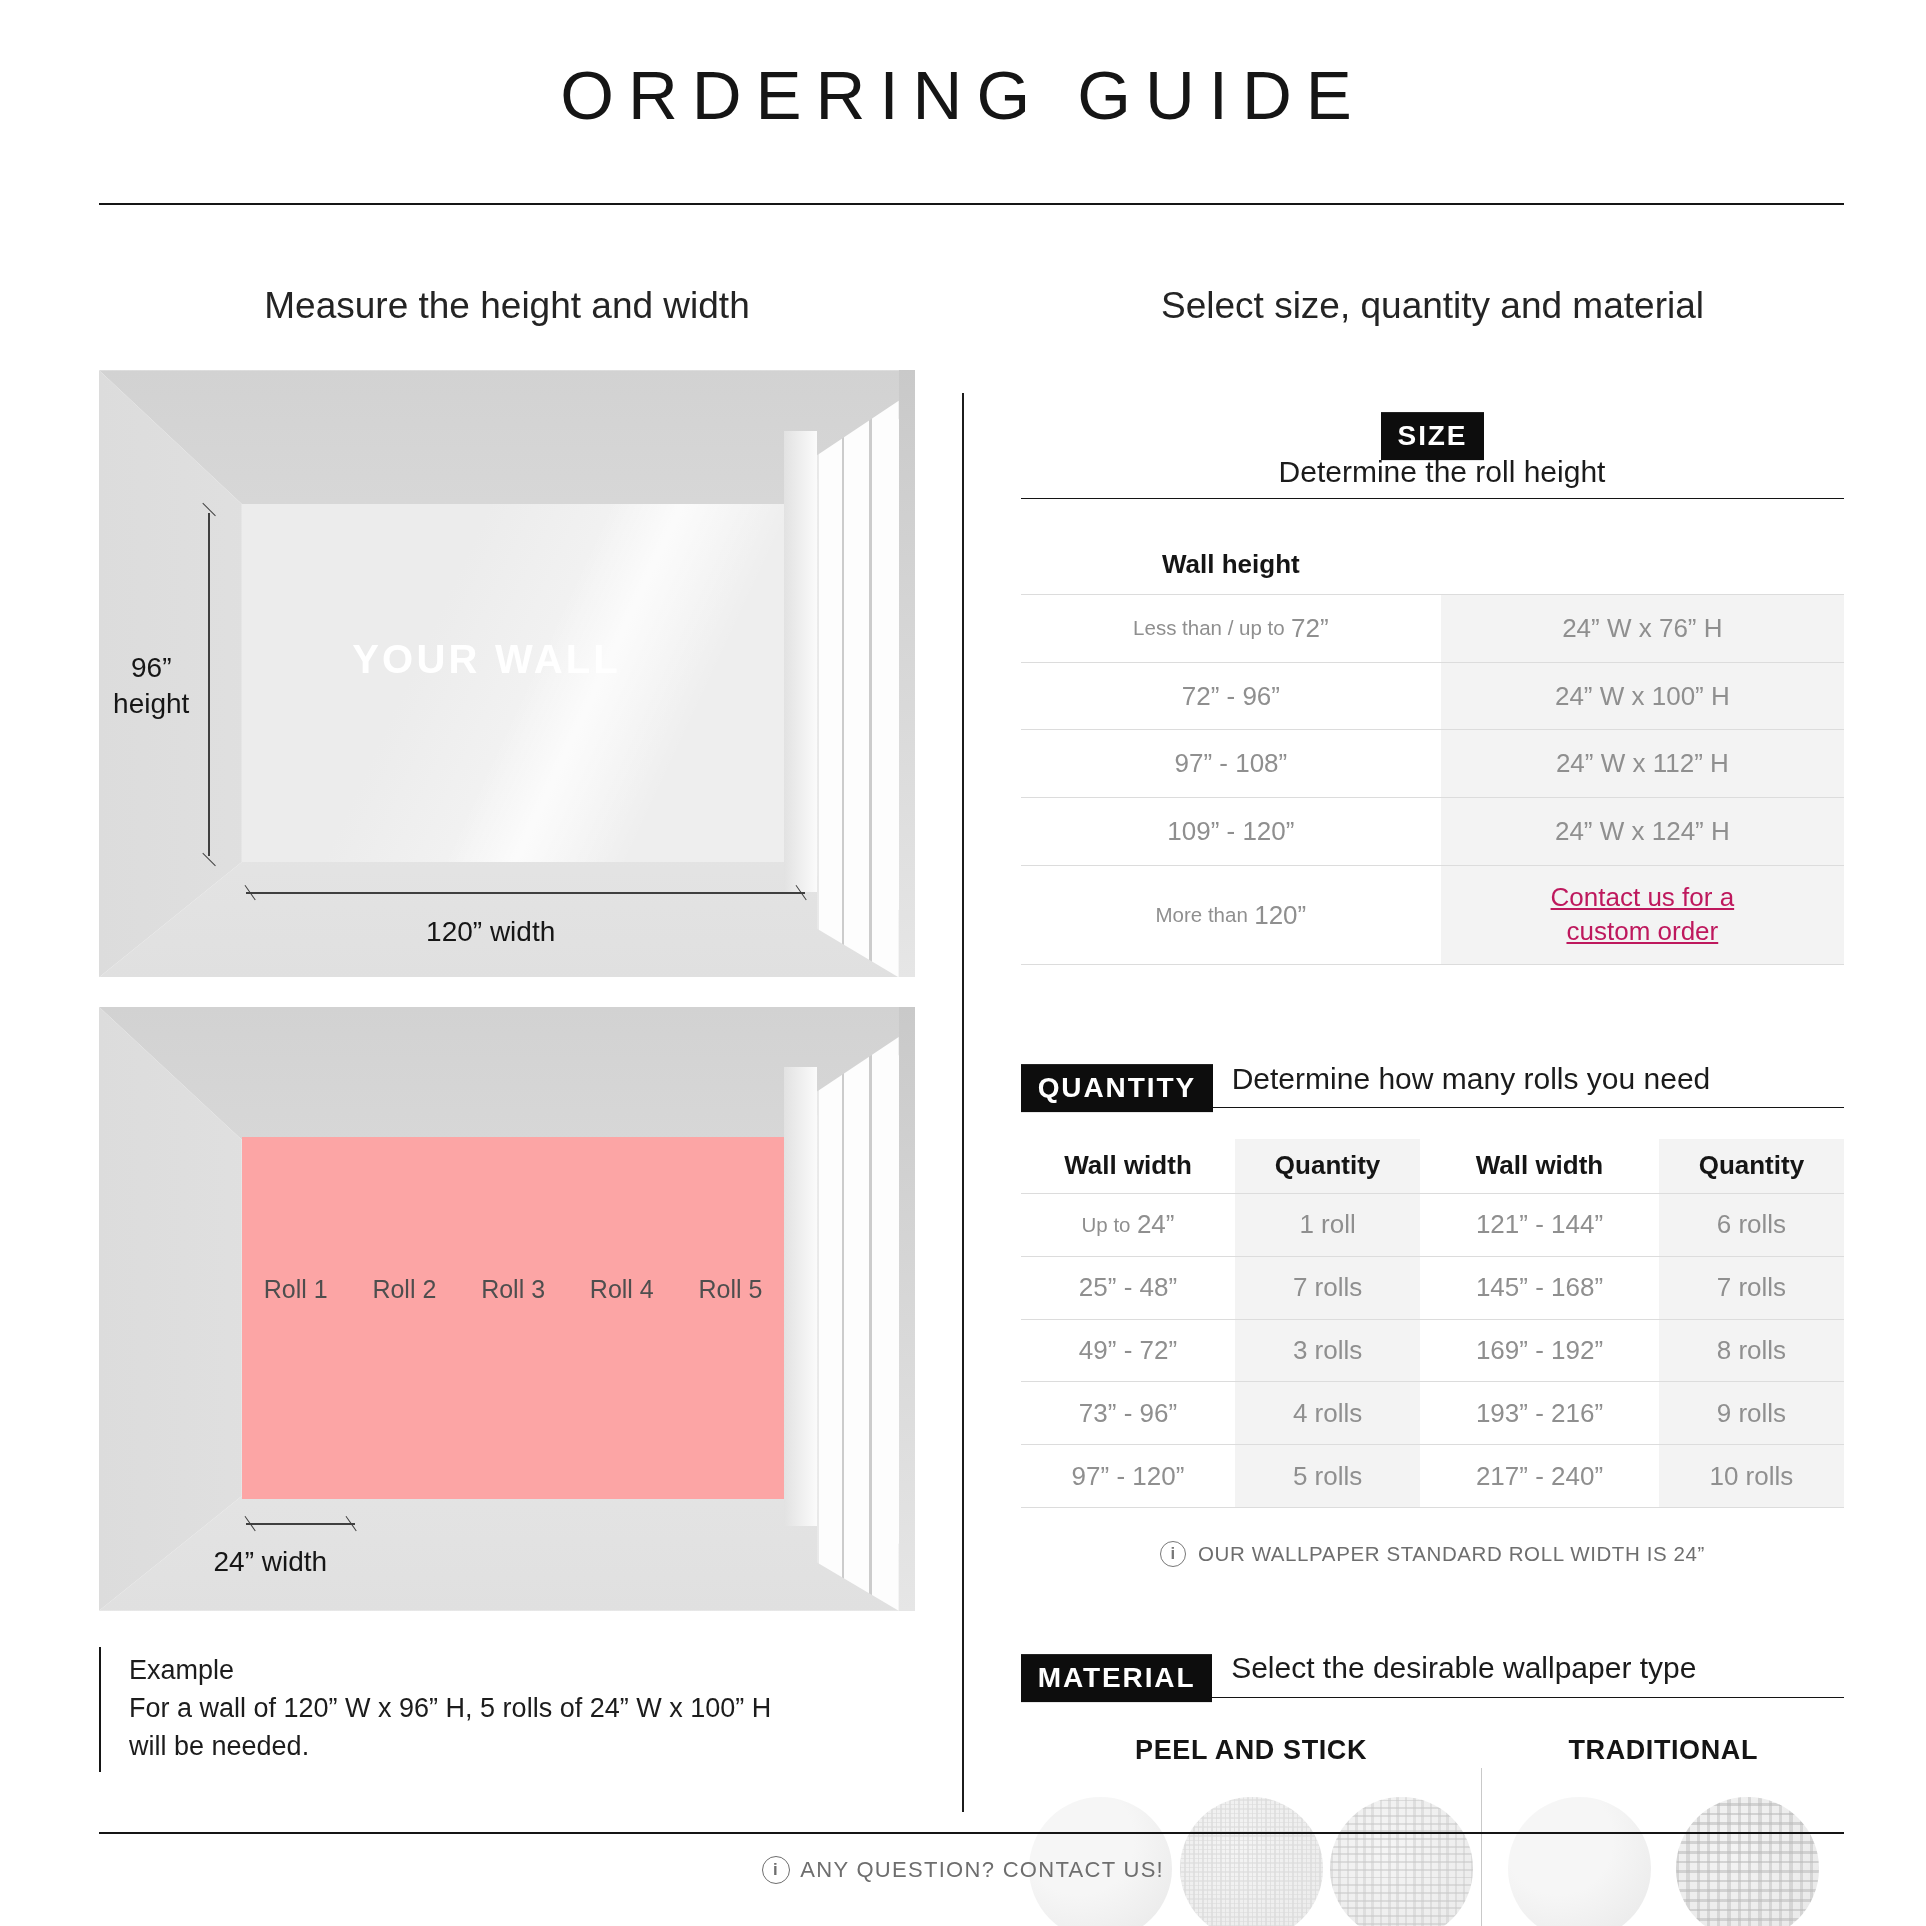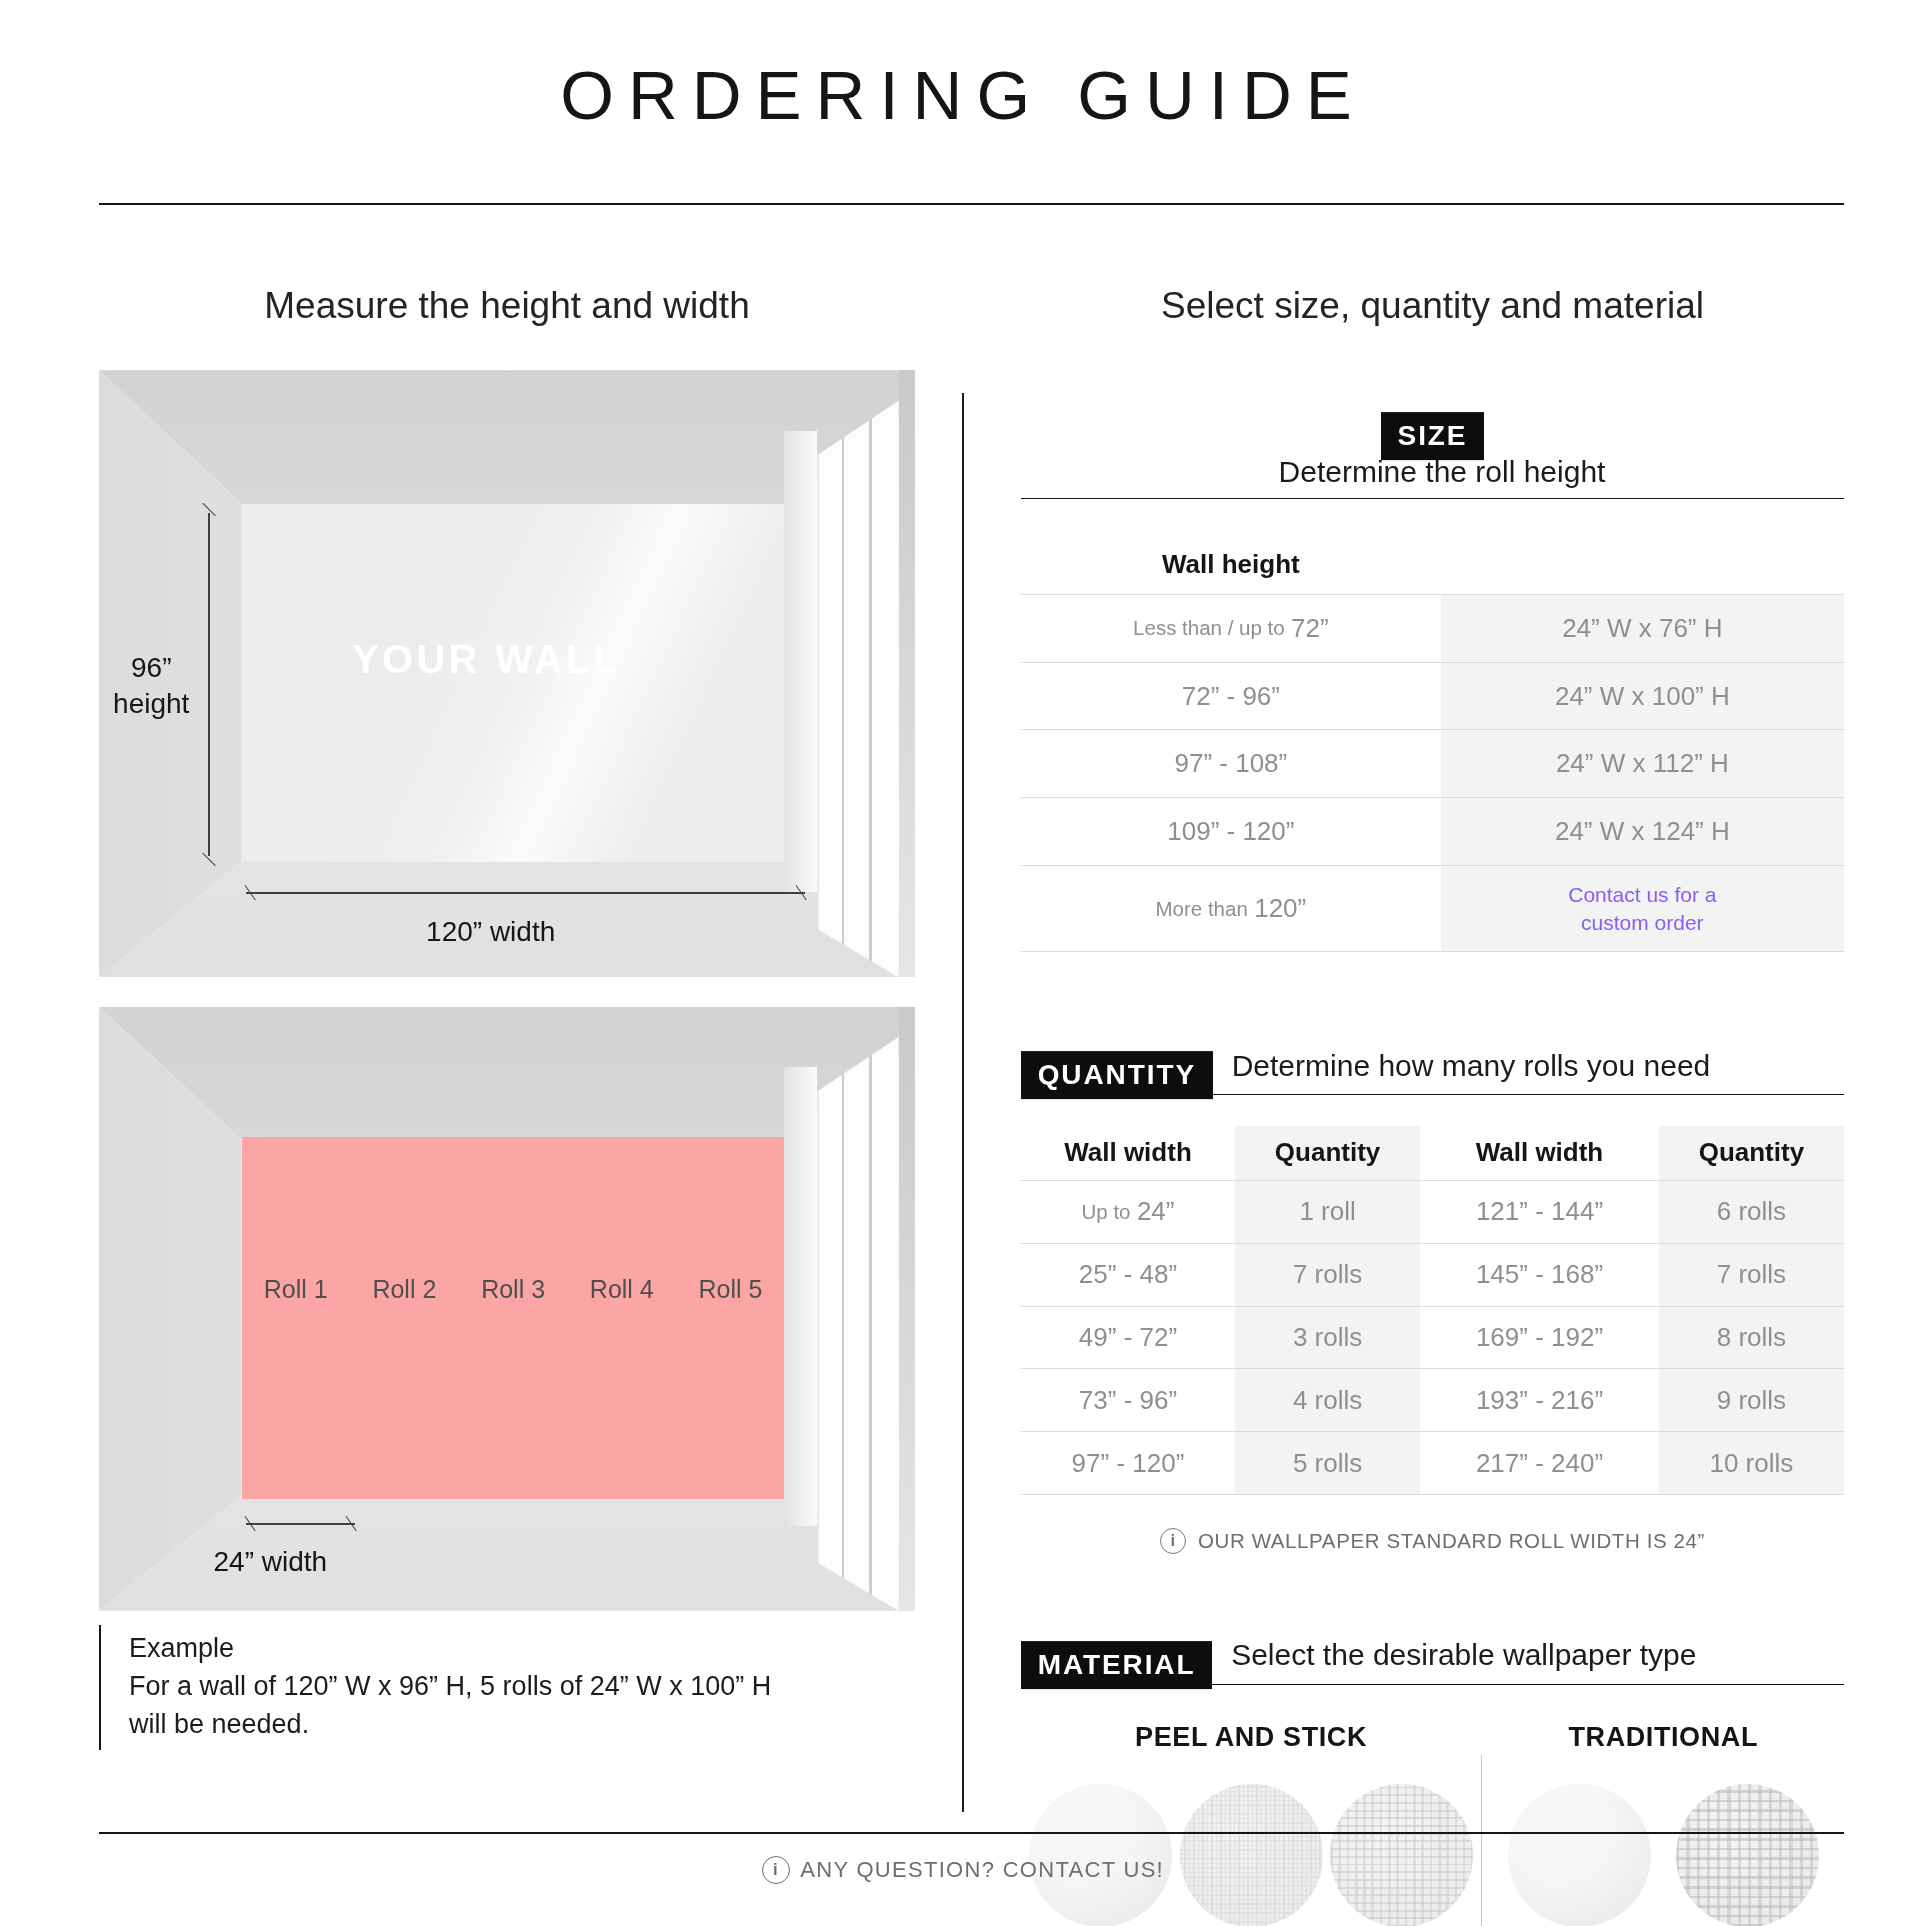--- a/index.html
+++ b/index.html
@@ -60,41 +60,41 @@
 
   
   .rolls{position:absolute;left:17.5%;top:21.5%;width:66.5%;height:60%;display:flex;background:#fca5a5;align-items:center;}
   .roll-panel{flex:1 1 0;position:relative;background:linear-gradient(115deg,#f7f7f7,#fdfdfd);
     border-right:1.3px solid #d9d9d9;}
   .roll-panel:last-child{border-right:none;}
   .roll-panel span{position:absolute;bottom:14px;left:0;width:100%;text-align:center;
     color:#4e4e4e;font-size:25px;}
 
   
-  .example{margin-top:14px;border-left:2.6px solid #161616;padding:3.9px 0 6.4px 28px;
+  .example{margin-top:36px;border-left:2.6px solid #161616;padding:3.9px 0 6.4px 28px;
     font-size:27px;line-height:1.42;color:#1c1c1c;}
 
   
   .section-head{display:flex;align-items:center;border-bottom:1.9px solid #141414;margin-top:0;}
   .badge{background:#0d0d0d;color:#ffffff;font-size:28px;font-weight:bold;letter-spacing:1.9px;
     padding:7.7px 16.7px;transform:translateY(5.1px);flex:0 0 auto;}
   .section-title{font-size:30px;color:#1b1b1b;margin-left:19px;padding-bottom:9px;text-align:right;}
 
   
   .tbl{width:100%;margin-top:36px;border-bottom:1.3px solid #dcdcdc;}
   .tr{display:grid;}
   .size-tbl .tr{grid-template-columns:51% 49%;}
   .qty-tbl .tr{grid-template-columns:26% 22.5% 29% 22.5%;}
   .tr+.tr{border-top:1.3px solid #dcdcdc;}
   .tr>div{display:flex;align-items:center;justify-content:center;text-align:center;padding:15.4px 6.4px;}
   .tr.hdr>div{padding:11.6px 6.4px;font-size:26px;font-weight:bold;color:#151515;}
   .gray{background:#f3f3f3;}
   .cell-val{font-size:26px;color:#8f8f8f;}
   .cell-pre{font-size:20.5px;color:#8f8f8f;margin-right:6.4px;}
-  .cell-small{font-size:21px;color:#8b5cf6;line-height:1.3;}
+  .cell-small{font-size:26px;color:#be185d;line-height:1.3;text-decoration:underline;}
   .size-tbl .tr>div{min-height:36px;}
 
   .note{margin-top:33px;display:flex;justify-content:center;align-items:center;gap:11.6px;
     color:#6e6e6e;font-size:20.5px;letter-spacing:0.6px;}
   .note .info-circle{width:24.4px;height:24.4px;border-color:#777;color:#777;}
 
   
   .mat-groups{display:flex;margin-top:22px;}
   .mat-group{display:flex;flex-direction:column;}
   .mat-group.peel{width:56%;}

